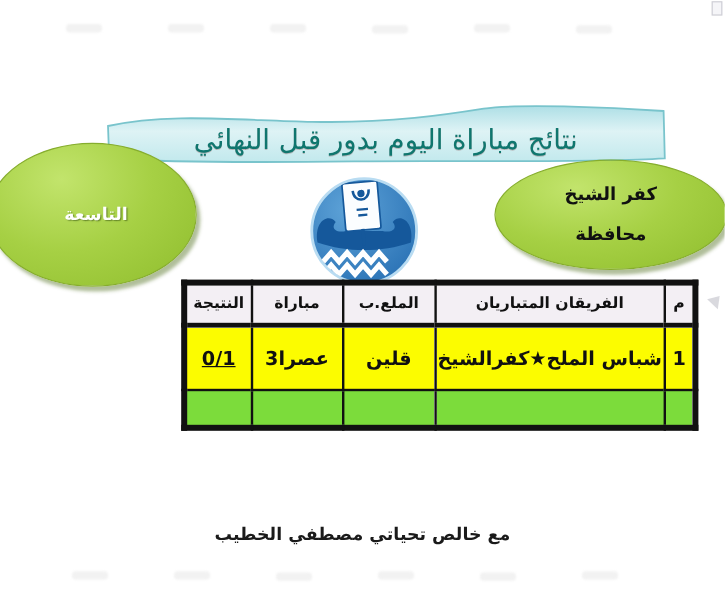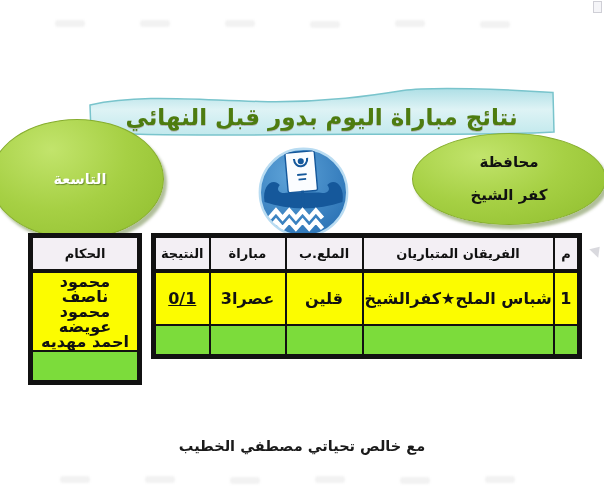--- a/index.html
+++ b/index.html
@@ -10,21 +10,21 @@
   .smudge{position:absolute;width:30px;height:7px;background:#f2f2f2;border-radius:3px;filter:blur(1px);}
 
   
   .corner-icon{position:absolute;right:2px;top:1px;width:7px;height:10px;
                border:1px solid #cfcfd6;background:#f5f5f8;}
 
   
   .banner{position:absolute;left:85px;top:84px;width:473px;height:57px;}
   .banner svg{position:absolute;inset:0;}
   .banner-title{position:absolute;inset:0;display:flex;align-items:center;justify-content:center;
-                padding-top:9px;color:#4d7c0f;font-size:23px;font-weight:bold;direction:rtl;
+                padding-top:9px;color:#0f766e;font-size:23px;font-weight:normal;direction:rtl;
                 text-shadow:0 1px 0 rgba(120,30,30,.25);white-space:nowrap;}
 
   
   .badge{position:absolute;border-radius:50%;
          background:radial-gradient(ellipse at 35% 25%, #c2e46c 0%, #a6d044 48%, #8fbd2d 100%);
          border:1px solid #86ad2e;box-shadow:3px 4px 3px rgba(80,110,30,.45);
          display:flex;flex-direction:column;align-items:center;justify-content:center;
          direction:rtl;text-align:center;}
   .badge-left{left:-10px;top:119px;width:166px;height:118px;color:#ffffff;
               font-size:14.5px;font-weight:bold;line-height:23px;
@@ -95,22 +95,22 @@
                C 130 51.5, 55 51, 6 48.5 Z" fill="url(#rib)" stroke="#79c4cc" stroke-width="1.5"></path>
     </svg>
     <div class="banner-title">نتائج مباراة اليوم بدور قبل النهائي</div>
   </div>
 
   <div class="badge badge-left">
     <span>التاسعة</span>
   </div>
 
   <div class="badge badge-right">
+    <span>كفر الشيخ</span>
     <span>محافظة</span>
-    <span>كفر الشيخ</span>
   </div>
 
   <svg class="logo" viewBox="-50 -50 100 100">
     <defs>
       <radialGradient id="lg" cx="35%" cy="30%" r="80%">
         <stop offset="0" stop-color="#5ea3d8"></stop>
         <stop offset="1" stop-color="#2a72b5"></stop>
       </radialGradient>
       <clipPath id="lc">
           <circle r="45"></circle>
@@ -158,38 +158,18 @@
     <tr class="row2">
       <td></td>
       <td></td>
       <td></td>
       <td></td>
       <td></td>
     </tr>
   </tbody>
     </table>
 
-  <table class="refs">
-    <colgroup>
-        <col style="width:109px">
-      </colgroup>
-    <tbody>
-        <tr class="hdr">
-      <th>الحكام</th>
-    </tr>
-    <tr class="row1">
-      <td class="refcell">
-        <span>محمود ناصف</span><br>
-        <span>محمود عويضه</span><br>
-        <span>احمد مهديه</span>
-      </td>
-    </tr>
-    <tr class="row2">
-      <td></td>
-    </tr>
-  </tbody>
-    </table>
 
   <div class="cursor"></div>
 
   <div class="footer">مع خالص تحياتي مصطفي الخطيب</div>
 
 </div>
 
 </body></html>

